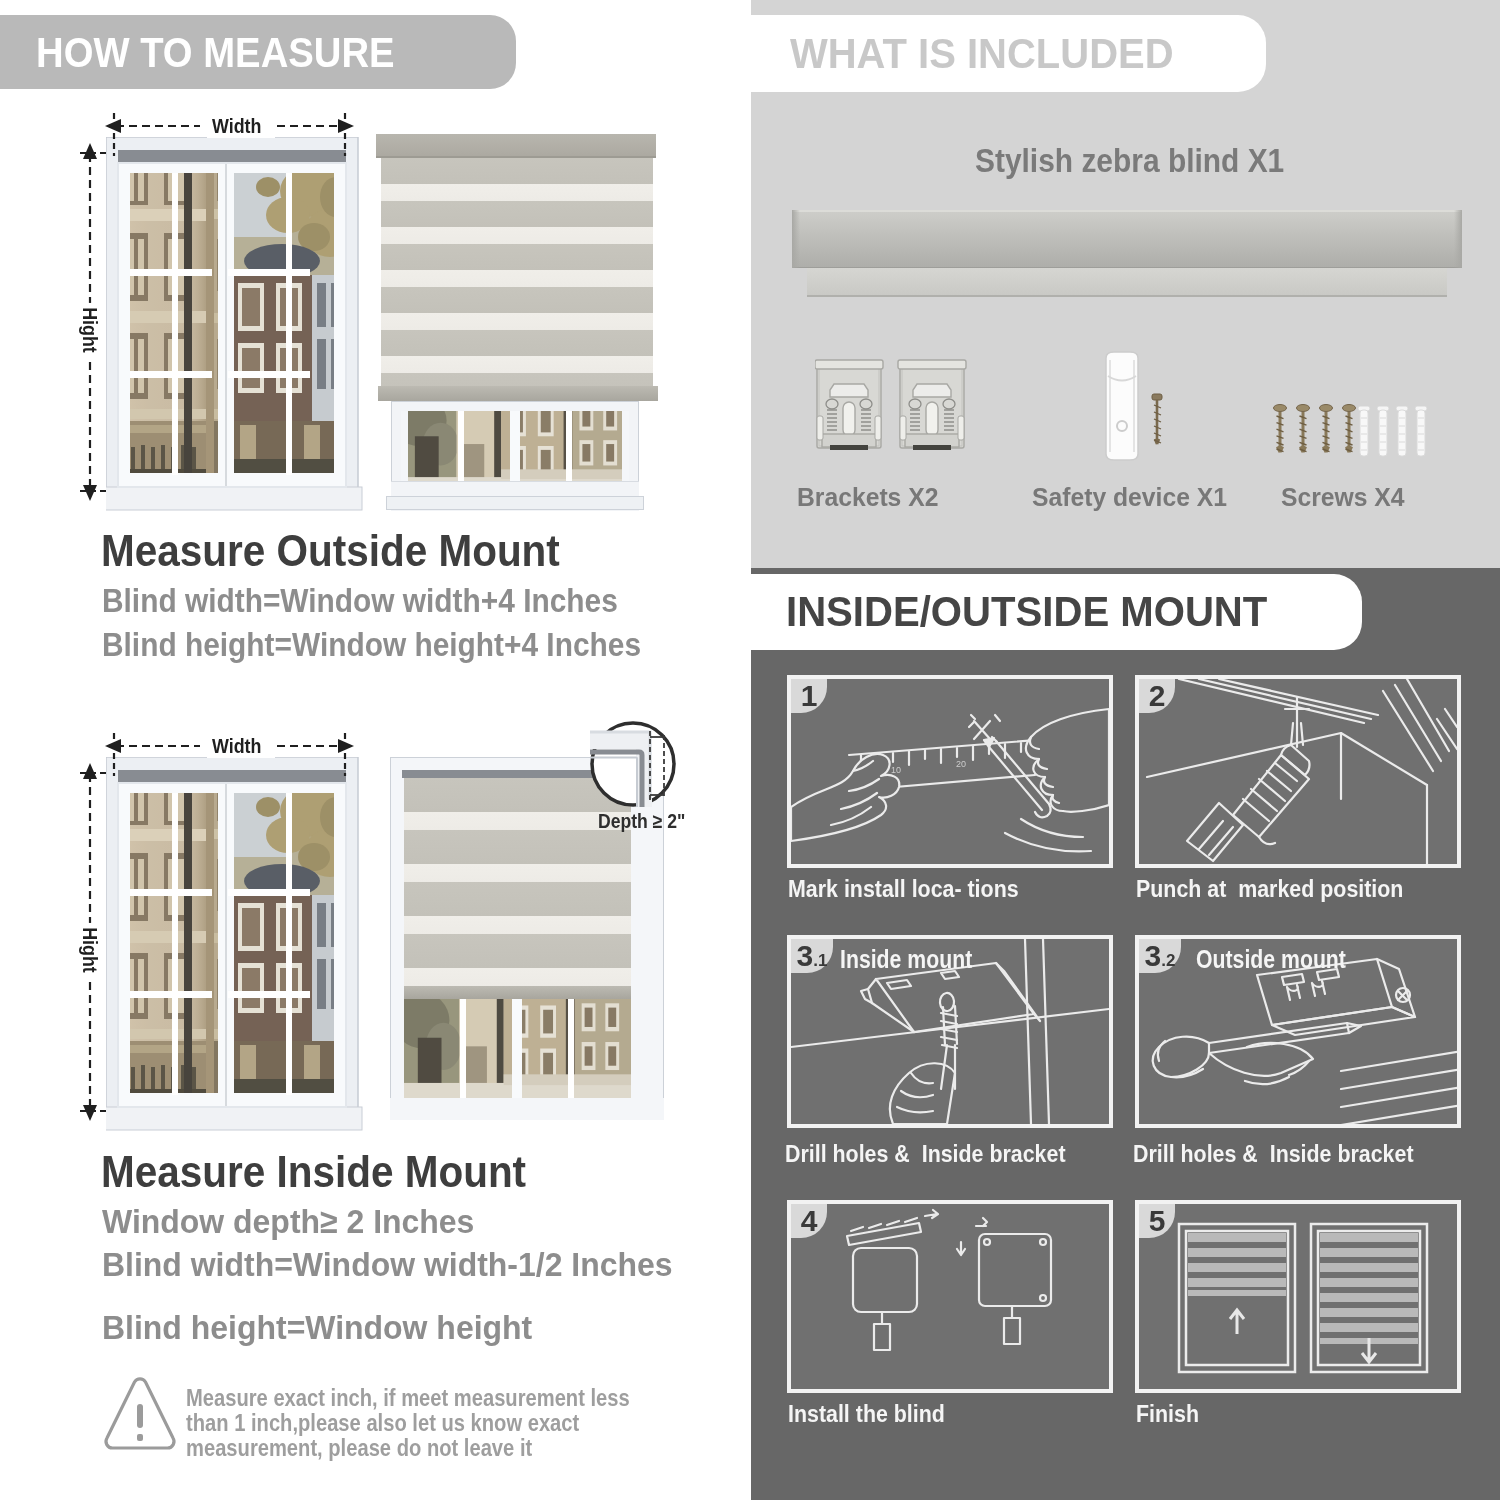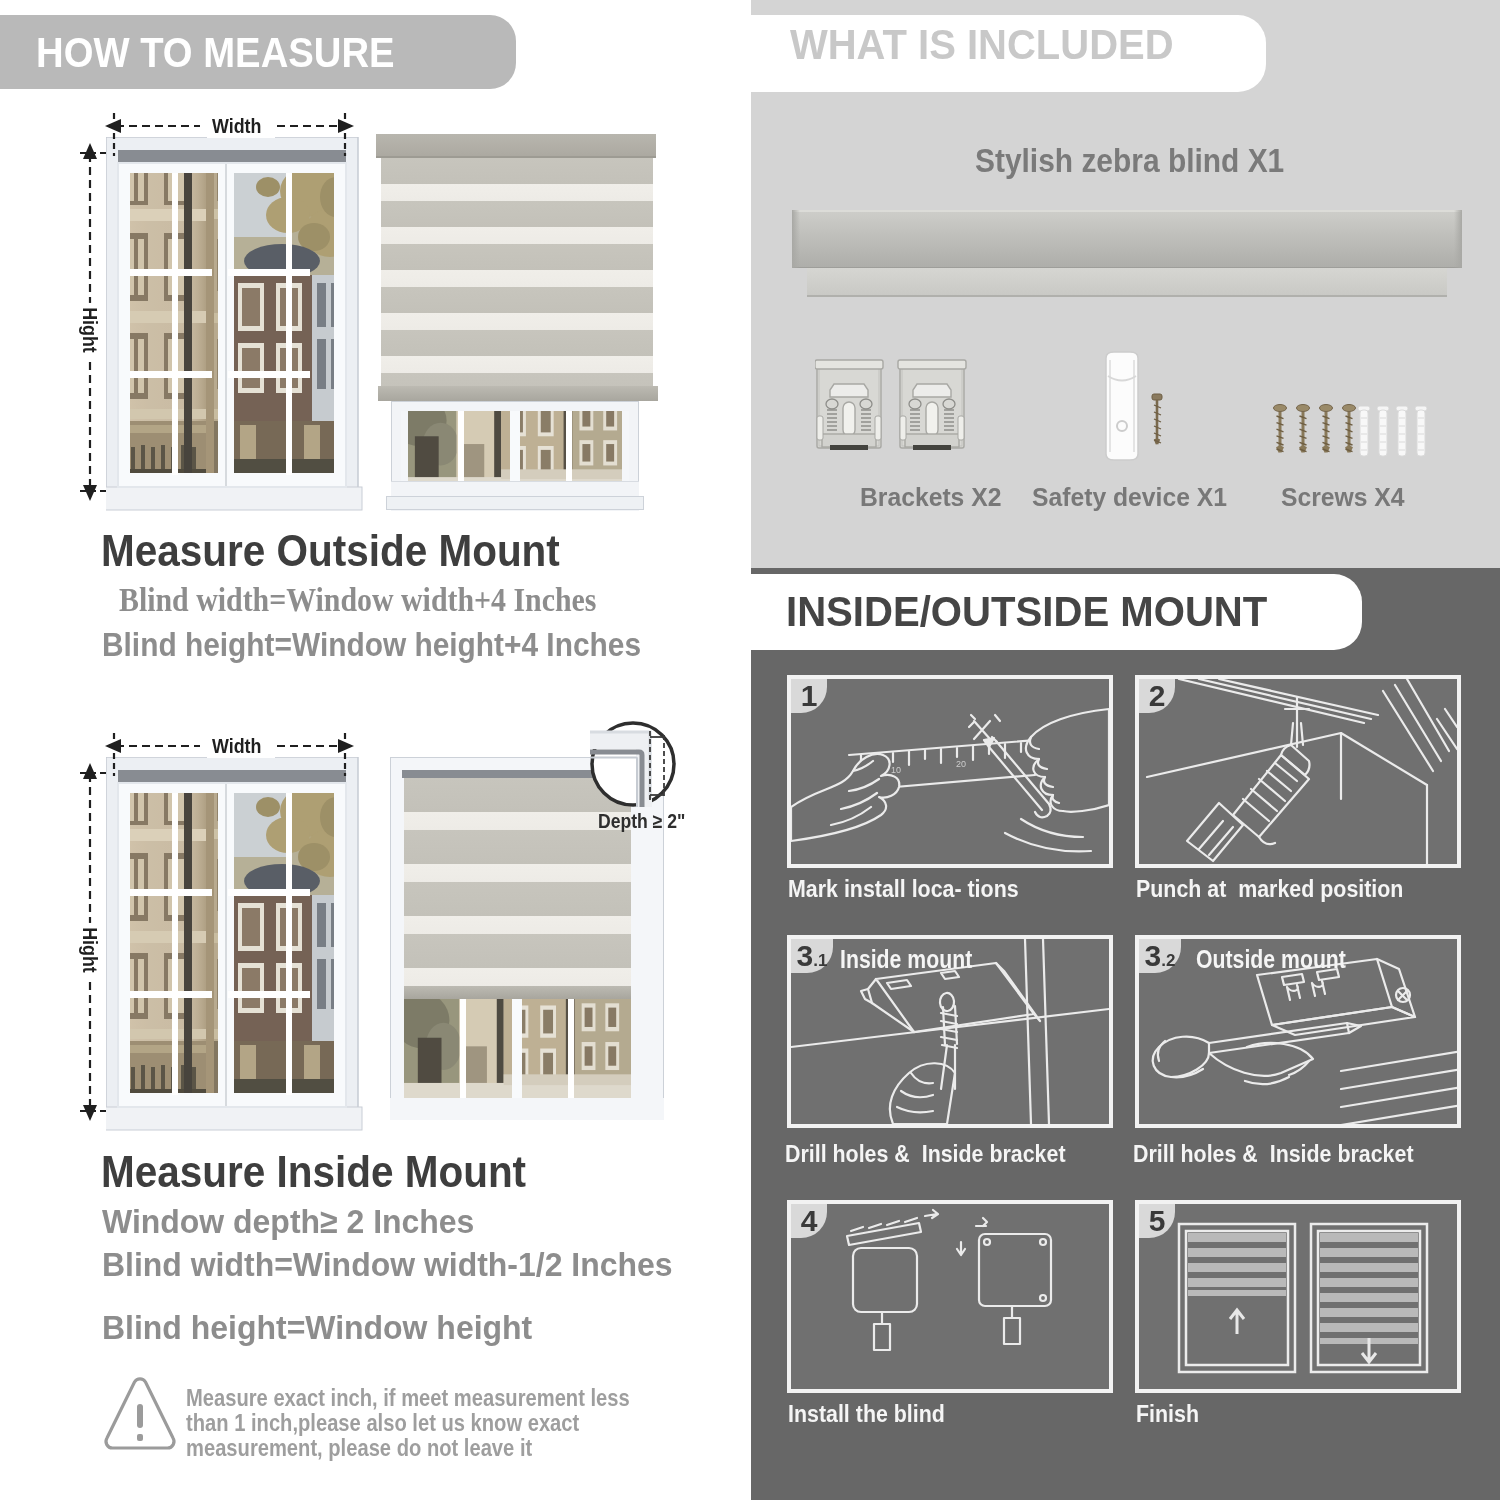--- a/index.html
+++ b/index.html
@@ -223,21 +223,21 @@
   </svg>
 <div class="a" style="left:391px;top:481px;width:248px;height:29px;background:#f2f4f7;border-top:1px solid #d8dce2;"></div>
 <div class="a" style="left:386px;top:496px;width:258px;height:14px;background:#eef1f4;border:1px solid #cdd2d9;box-sizing:border-box;"></div>
 <div class="a" style="left:510px;top:411px;width:10px;height:70px;background:#f8fafc;"></div>
 <div class="a" style="left:401px;top:411px;width:7px;height:70px;background:#f4f6f9;"></div>
 <div class="a" style="left:622px;top:411px;width:7px;height:70px;background:#f4f6f9;"></div>
 <div class="a" style="left:458px;top:411px;width:6px;height:70px;background:#ffffff;"></div>
 <div class="a" style="left:566px;top:411px;width:6px;height:70px;background:#ffffff;"></div>
 
 <div class="a" style="left:101px;top:526px;"><span class="sx" style="font-size:44px;color:#3e3e3e;transform:scaleX(0.92);">Measure Outside Mount</span></div>
-<div class="a" style="left:119px;top:582px;font-family:Liberation Serif, serif;"><span class="sx" style="font-size:33px;color:#8d8d8d;transform:scaleX(0.905);">Blind width=Window width+4 Inches</span></div>
+<div class="a" style="left:102px;top:582px;"><span class="sx" style="font-size:33px;color:#8d8d8d;transform:scaleX(0.905);">Blind width=Window width+4 Inches</span></div>
 <div class="a" style="left:102px;top:626px;"><span class="sx" style="font-size:33px;color:#8d8d8d;transform:scaleX(0.905);">Blind height=Window height+4 Inches</span></div>
 
 <svg class="a" style="left:106px;top:757px" width="260" height="375" viewBox="0 0 260 375">
     <use href="#winphoto"></use>
   </svg>
 <svg class="a" style="left:80px;top:730px" width="290" height="410" viewBox="0 0 290 410">
     <use href="#arrowset"></use>
   </svg>
 <div class="a" style="left:207px;top:734px;background:#fff;padding:0 5px;"><span class="sx" style="font-size:21px;color:#1f1f1f;transform:scaleX(0.85);">Width</span></div>
 <div class="a" style="left:58px;top:936px;"><span class="sx" style="font-size:21px;color:#1f1f1f;transform:rotate(90deg) scaleX(0.85);transform-origin:center;background:#fff;padding:2px 5px;">Hight</span></div>
@@ -278,21 +278,21 @@
 <div class="a" style="left:102px;top:1308px;"><span class="sx" style="font-size:34px;color:#8d8d8d;transform:scaleX(0.94);">Blind height=Window height</span></div>
 
 <svg class="a" style="left:103px;top:1374px" width="74" height="78" viewBox="0 0 74 78">
   <path d="M31.5,8 a6.5,6.5 0 0 1 11,0 L70,64 a6.5,6.5 0 0 1 -5.5,10 L9.5,74 a6.5,6.5 0 0 1 -5.5,-10 Z" fill="none" stroke="#9b9b9b" stroke-width="3.2"></path>
   <rect x="34" y="30" width="6" height="24" rx="3" fill="#9b9b9b"></rect>
   <rect x="34" y="60" width="6" height="7" rx="2" fill="#9b9b9b"></rect>
 </svg>
 <div class="a" style="left:186px;top:1372px;line-height:24.8px;margin-top:14px;"><span class="sx" style="font-size:24px;color:#9e9e9e;transform:scaleX(0.84);">Measure exact inch, if meet measurement less<br>than 1 inch,please also let us know exact<br>measurement, please do not leave it</span></div>
 
 <div class="a" style="left:751px;top:15px;width:515px;height:77px;background:#ffffff;border-radius:0 28px 28px 0;"></div>
-<div class="a" style="left:790px;top:6px;height:63px;line-height:77px;"><span class="sx" style="font-size:43px;color:#c8c8c8;transform:scaleX(0.93);">WHAT IS INCLUDED</span></div>
+<div class="a" style="left:790px;top:15px;height:63px;line-height:77px;"><span class="sx" style="font-size:43px;color:#c8c8c8;transform:scaleX(0.93);">WHAT IS INCLUDED</span></div>
 <div class="a" style="left:975px;top:141px;"><span class="sx" style="font-size:34px;color:#7a7a7a;transform:scaleX(0.88);">Stylish zebra blind X1</span></div>
 
 <div class="a" style="left:792px;top:210px;width:670px;height:58px;background:linear-gradient(180deg,#cdcdc9 0%,#c0c0bc 40%,#aeaeaa 100%);border-top:2px solid #dcdcd8;border-bottom:1px solid #9e9e9a;box-sizing:border-box;"></div>
 <div class="a" style="left:792px;top:210px;width:8px;height:58px;background:linear-gradient(90deg,#a8a8a4,rgba(168,168,164,0));"></div>
 <div class="a" style="left:1454px;top:210px;width:8px;height:58px;background:linear-gradient(270deg,#a8a8a4,rgba(168,168,164,0));"></div>
 <div class="a" style="left:807px;top:268px;width:640px;height:29px;background:linear-gradient(180deg,#d6d6d2 0%,#c9c9c5 100%);border-bottom:2px solid #b0b0ac;box-sizing:border-box;"></div>
 
 <svg class="a" style="left:815px;top:358px" width="160" height="100" viewBox="0 0 160 100">
   <g id="bk">
     <rect x="2" y="6" width="64" height="84" rx="2" fill="#d8d8d4" stroke="#a8a8a4" stroke-width="1.4"></rect>
@@ -336,21 +336,21 @@
   <g id="anc">
     <rect x="86" y="2" width="12" height="5" rx="2" fill="#f5f5f5" stroke="#d5d5d5"></rect>
     <rect x="88" y="6" width="8" height="46" rx="3" fill="#f8f8f8" stroke="#dadada"></rect>
     <path d="M89,14 h6 m-6,8 h6 m-6,8 h6 m-6,8 h6 m-6,8 h6" stroke="#e4e4e4" stroke-width="1.5"></path>
   </g>
   <use href="#anc" transform="translate(19,0)"></use>
   <use href="#anc" transform="translate(38,0)"></use>
   <use href="#anc" transform="translate(57,0)"></use>
 </svg>
 
-<div class="a" style="left:860px;top:482px;"><span class="sx" style="font-size:26px;color:#787878;transform:scaleX(0.95);">Brackets X2</span></div>
+<div class="a" style="left:797px;top:482px;"><span class="sx" style="font-size:26px;color:#787878;transform:scaleX(0.95);">Brackets X2</span></div>
 <div class="a" style="left:1032px;top:482px;"><span class="sx" style="font-size:26px;color:#787878;transform:scaleX(0.95);">Safety device X1</span></div>
 <div class="a" style="left:1281px;top:482px;"><span class="sx" style="font-size:26px;color:#787878;transform:scaleX(0.95);">Screws X4</span></div>
 
 <div class="a" style="left:751px;top:574px;width:611px;height:76px;background:#ffffff;border-radius:0 28px 28px 0;"></div>
 <div class="a" style="left:786px;top:574px;height:76px;line-height:76px;"><span class="sx" style="font-size:42px;color:#454545;transform:scaleX(0.955);">INSIDE/OUTSIDE MOUNT</span></div>
 
 <div class="a panel" style="left:787px;top:675px;width:326px;height:193px;"></div>
 <svg class="a" style="left:791px;top:679px" width="318" height="185" viewBox="0 0 318 185">
   <g stroke="#ebebeb" stroke-width="2.2" fill="none" stroke-linecap="round" stroke-linejoin="round">
     <path d="M58,76 L258,60"></path>

